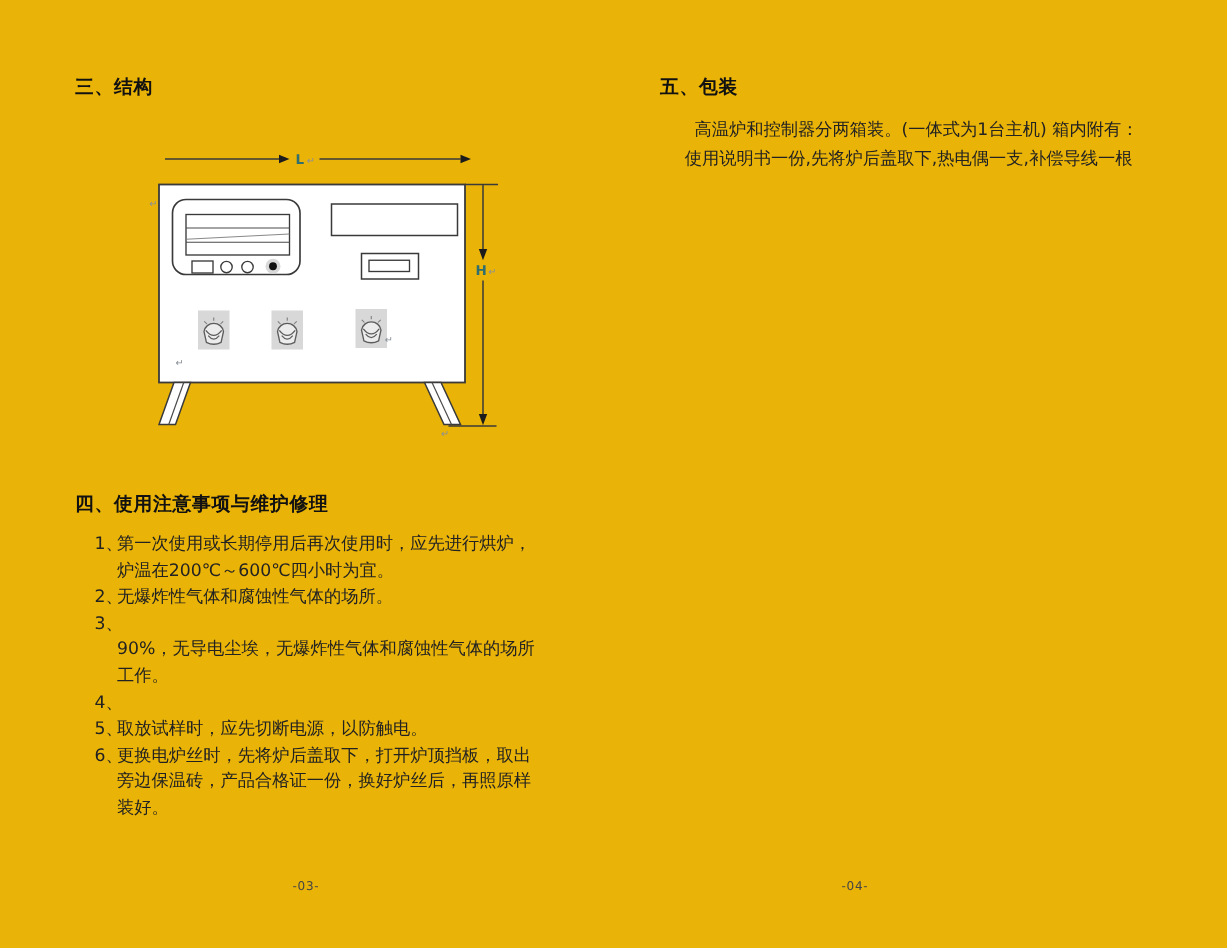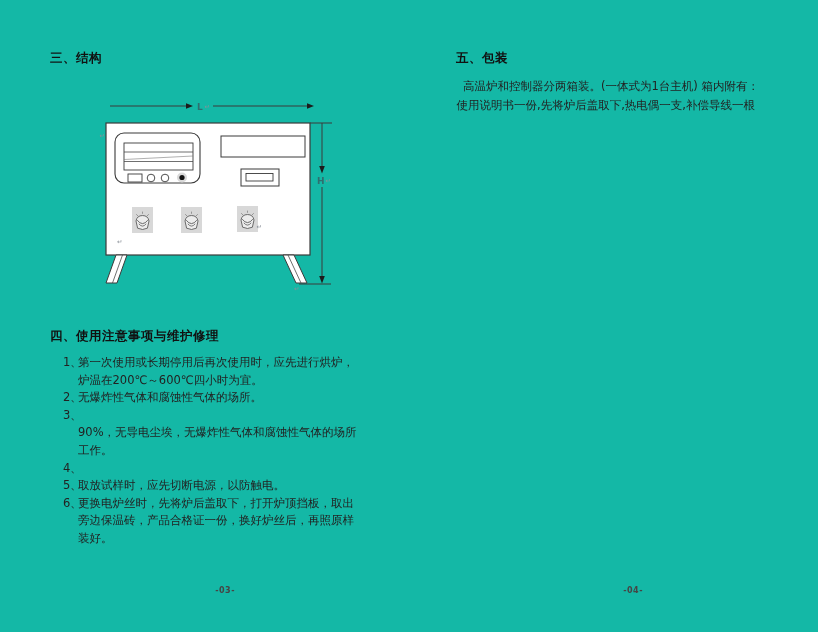--- a/index.html
+++ b/index.html
@@ -1,31 +1,31 @@
 <!DOCTYPE html>
 <html><head>
 <meta charset="utf-8">
 <style>
   html,body { margin:0; padding:0; background:#ffffff; }
   .canvas {
-    position:relative; width:818px; height:632px; background:#14b8a6;
+    position:relative; width:818px; height:632px; background:#eab308;
     font-family:"DejaVu Sans", sans-serif; color:#1f1f1f; overflow:hidden;
   }
   .abs { position:absolute; }
   .heading { font-size:12.5px; font-weight:bold; color:#111; letter-spacing:.5px; white-space:nowrap; }
   
   .sec4 { left:48px; top:328px; width:336px; }
   .sec4 .heading { margin:0 0 9px 2px; }
   .note-row { display:flex; line-height:17.6px; font-size:11.5px; white-space:nowrap; color:#222; }
   .note-row .num { flex:none; width:15px; margin-left:15px; }
   
   .sec5-para { left:437px; top:77px; width:318px; font-size:11.5px; line-height:18.5px; color:#222;text-align:right; }
   .sec5-para .pline { display:block; white-space:nowrap; }
   .sec5-para .indent { text-indent:26px; }
-  .page-num { font-size:8px; color:#454545; width:40px; text-align:right; letter-spacing:.5px;font-weight:bold; }
+  .page-num { font-size:8px; color:#454545; width:40px; text-align:left; letter-spacing:.5px; }
   
   .diagram { left:85px; top:90px; }
   .dline { stroke:#3a3a3a; stroke-width:1; fill:none; }
   .thin  { stroke:#4a4a4a; stroke-width:.8; fill:none; }
   .dimlabel { font-size:9px; font-weight:600; fill:#2f6f6f; font-family:"DejaVu Sans",sans-serif; }
   .pmark { font-size:6.5px; fill:#8a9098; font-family:"DejaVu Sans",sans-serif; }
   .arrow { fill:#1c1c1c; }
 </style>
 </head>
 <body>
@@ -151,23 +151,23 @@
     <div class="note-row">
       <span class="num"></span>
       <span>旁边保温砖，产品合格证一份，换好炉丝后，再照原样</span>
     </div>
     <div class="note-row">
       <span class="num"></span>
       <span>装好。</span>
     </div>
   </div>
 
-  <div class="abs heading" style="left:440px; top:50px;margin-left:16px;">五、包装</div>
+  <div class="abs heading" style="left:440px; top:50px;">五、包装</div>
 
   <div class="abs sec5-para">
     <span class="pline indent">高温炉和控制器分两箱装。(一体式为1台主机) 箱内附有：</span>
     <span class="pline">使用说明书一份,先将炉后盖取下,热电偶一支,补偿导线一根</span>
   </div>
 
   <div class="abs page-num" style="left:195px; top:586px;">-03-</div>
-  <div class="abs page-num" style="left:603px; top:586px;">-04-</div>
+  <div class="abs page-num" style="left:561px; top:586px;">-04-</div>
 
 </div>
 
 </body></html>

